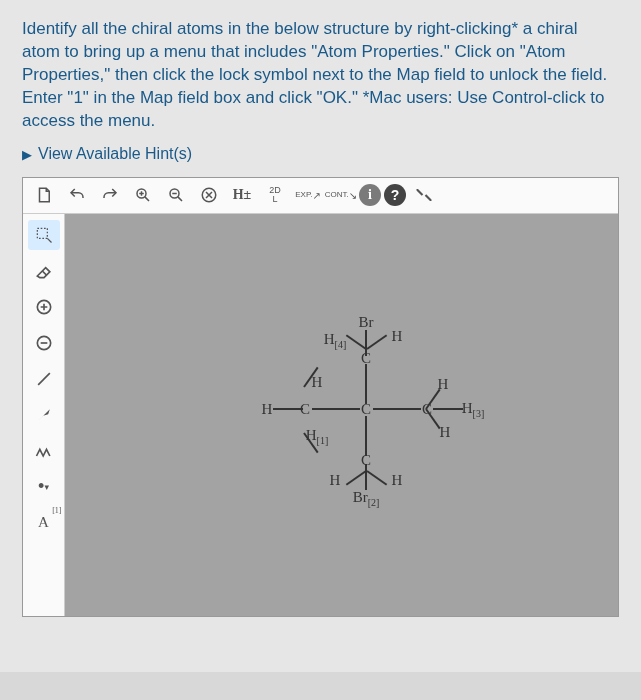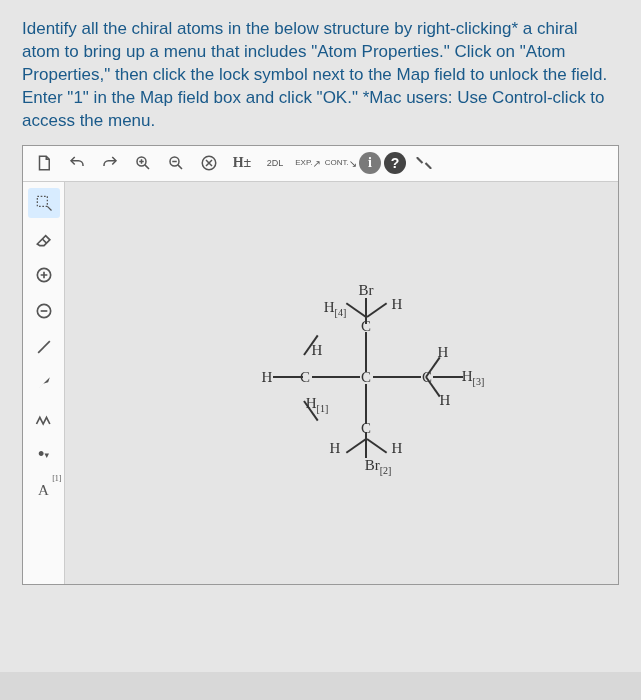--- a/index.html
+++ b/index.html
@@ -104,21 +104,21 @@
   border-radius: 3px;
 }
 .side-btn.selected { background: #d8ecff; }
 .side-btn svg { width: 20px; height: 20px; }
 .canvas {
   position: absolute;
   left: 42px;
   top: 36px;
   right: 0;
   bottom: 0;
-  background: #e5e5e5;
+  background: #a3a3a3;
 }
 .molecule {
   position: absolute;
   left: 210px;
   top: 110px;
   font-family: "Times New Roman", serif;
   color: #333;
 }
 .atom {
   position: absolute;
@@ -134,20 +134,21 @@
   position: absolute;
   background: #333;
 }
 </style>
 </head>
 <body>
 
 <div class="page">
   <p class="instructions">Identify all the chiral atoms in the below structure by right-clicking* a chiral atom to bring up a menu that includes "Atom Properties." Click on "Atom Properties," then click the lock symbol next to the Map field to unlock the field. Enter "1" in the Map field box and click "OK."   *Mac users: Use Control-click to access the menu.</p>
 
+  <div class="hints">View Available Hint(s)</div>
 
   <div class="editor-frame">
 
     <div class="toolbar">
       <div class="tool-btn">
         <svg viewBox="0 0 24 24" fill="none" stroke="#555" stroke-width="2">
             <path d="M6 3h9l4 4v14H6z"></path>
             <path d="M15 3v4h4"></path>
           </svg>
       </div>
@@ -175,21 +176,21 @@
             <path d="M14.5 14.5L20 20M7 10h6"></path>
           </svg>
       </div>
       <div class="tool-btn">
         <svg viewBox="0 0 24 24" fill="none" stroke="#555" stroke-width="2">
             <circle cx="12" cy="12" r="9"></circle>
             <path d="M8 8l8 8M16 8l-8 8"></path>
           </svg>
       </div>
       <div class="tool-btn" style="font-weight:bold;font-family:serif">H±</div>
-      <div class="tool-btn small-text" style="">
+      <div class="tool-btn small-text" style="flex-direction:column">
         <span style="font-size:9px">2D</span>
         <span style="font-size:9px">L</span>
       </div>
       <div class="tool-btn small-text" style="flex-direction:row;font-size:8px;line-height:1.1">
         <span>EXP.</span>
         <span style="font-size:10px">↗</span>
       </div>
       <div class="tool-btn small-text" style="flex-direction:row;font-size:8px;line-height:1.1">
         <span>CONT.</span>
         <span style="font-size:10px">↘</span>
@@ -302,19 +303,19 @@
           <span>H</span><sub>[3]</sub>
         </span>
         <span class="atom" style="left:42px;top:112px">
           <span>H</span><sub>[1]</sub>
         </span>
         <span class="atom" style="left:170px;top:108px">H</span>
 
         <span class="atom" style="left:91px;top:136px">C</span>
         <span class="atom" style="left:60px;top:156px">H</span>
         <span class="atom" style="left:122px;top:156px">H</span>
-        <span class="atom" style="left:103px;top:174px">
+        <span class="atom" style="left:91px;top:174px">
           <span>Br</span><sub>[2]</sub>
         </span>
       </div>
     </div>
   </div>
 </div>
 
 </body></html>

